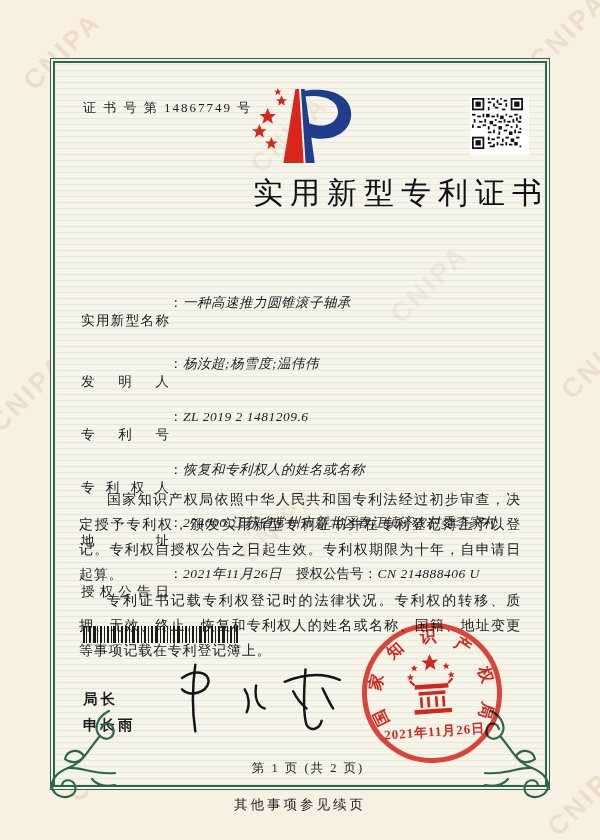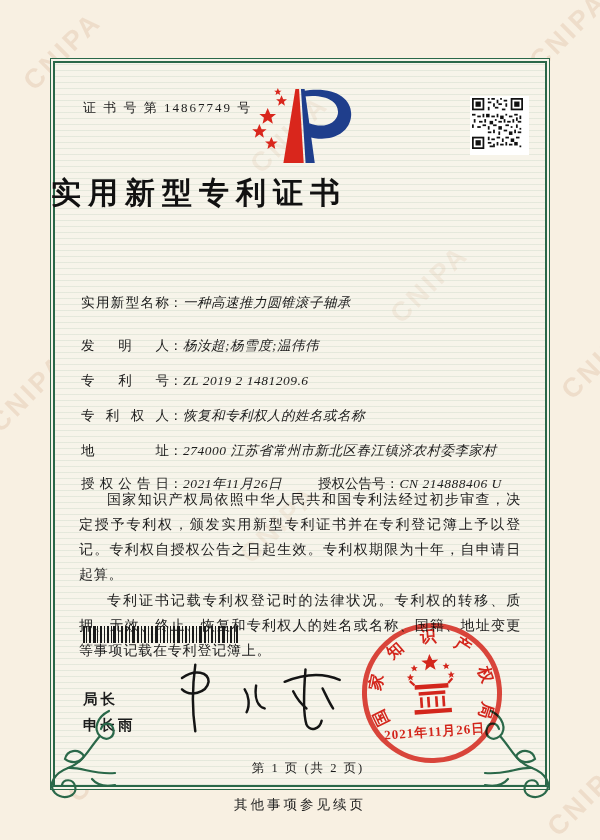--- a/index.html
+++ b/index.html
@@ -40,35 +40,35 @@
   .corner-br{right:-14px;bottom:-12px;transform:scaleX(-1);}
   
   .cert-no{
     position:absolute;left:32px;top:40px;
     font-size:13px;letter-spacing:2px;
   }
   .logo{position:absolute;left:50%;top:24px;transform:translateX(-50%);}
   .qr{position:absolute;right:20px;top:37px;width:55px;height:55px;background:#fff;padding:2px;}
   .title{
     position:absolute;left:0;right:0;top:114px;
-    text-align:left;font-size:30px;font-weight:bold;letter-spacing:7px;
+    text-align:right;font-size:30px;font-weight:normal;letter-spacing:7px;
     color:#111;
   }
   
   .fields{position:absolute;left:30px;right:26px;top:234px;font-size:13.5px;line-height:19px;}
   .frow{margin-bottom:16px;white-space:nowrap;}
   .frow-first{margin-bottom:24px;}
   .flabel{
     display:inline-block;width:88px;vertical-align:top;
-    text-align:justify;text-align-last:justify;
+    text-align:justify;text-align-last:justify;margin-top:18px;
   }
   .fcolon{display:inline-block;width:14px;}
   .fvalue{letter-spacing:0.5px;font-style:italic;}
   .grant{display:flex;margin-top:-2px;}
-  .grant .pair2{margin-left:36px;}
+  .grant .pair2{margin-left:14px;}
   
   .paras{
     position:absolute;left:28px;right:28px;top:428px;
     font-size:14px;line-height:25px;text-align:justify;letter-spacing:0.8px;
   }
   .paras p{margin:0 0 1px 0;text-indent:2em;}
   
   .barcode{position:absolute;left:32px;top:567px;}
   
   .sig-block{

